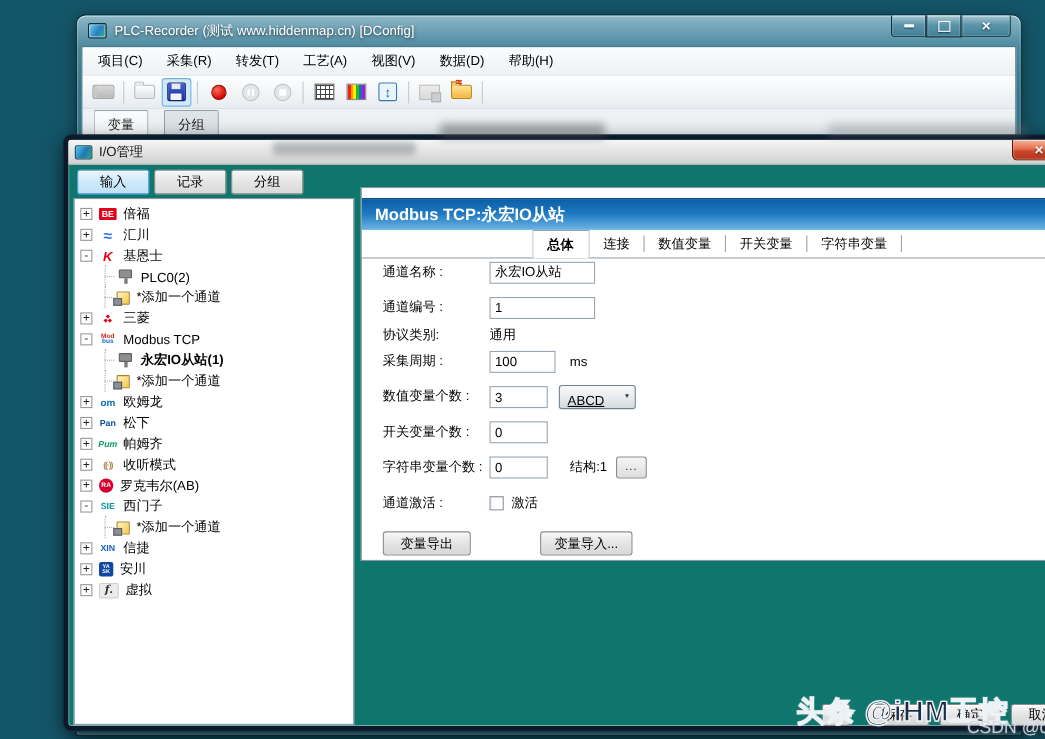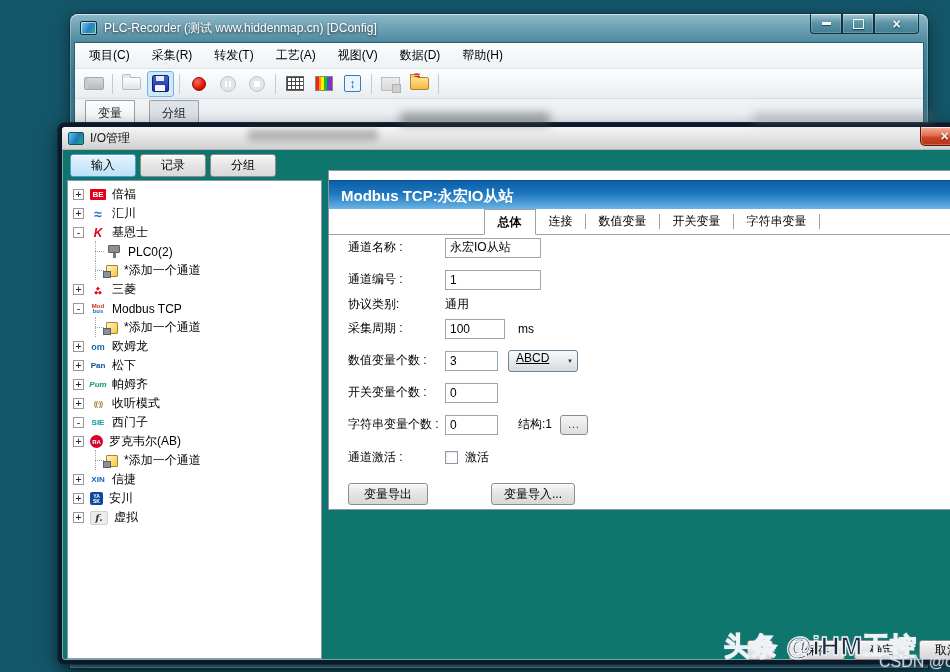--- a/index.html
+++ b/index.html
@@ -164,21 +164,21 @@
   .ptab.active{border:1px solid #9aa2aa;border-bottom:1px solid #fff;font-weight:bold;
     margin-bottom:-1px;background:#fff;border-radius:1px 1px 0 0;}
   .form{position:absolute;left:19px;top:66px;right:8px;bottom:0;font-size:12px;}
   .frow{position:absolute;left:0;height:21px;display:flex;align-items:center;}
   .flabel{width:97px;color:#000;}
   .fin{height:20px;border:1px solid #9aa7b1;padding:0 4px;font-size:12px;font-family:inherit;
     background:#fff;box-sizing:border-box;width:96px;color:#000;}
   .fin.w60{width:60px;} .fin.w53{width:53px;}
   .funit{margin-left:13px;}
   .combo{margin-left:10px;height:22px;width:70px;border:1px solid #70828f;border-radius:3px;
-    background:linear-gradient(#f8f9fa,#e6eaee 55%,#d4dae0);display:flex;align-items:flex-start;
+    background:linear-gradient(#f8f9fa,#e6eaee 55%,#d4dae0);display:flex;align-items:flex-end;
     padding:0 16px 0 7px;position:relative;box-sizing:border-box;text-decoration:underline;}
   .combo::after{content:"▼";position:absolute;right:4px;top:50%;transform:translateY(-50%);
     font-size:6px;color:#333;}
   .fstruct{margin-left:20px;}
   .morebtn{margin-left:8px;width:26px;height:18px;border:1px solid #8c8c8c;border-radius:3px;
     background:linear-gradient(#f5f5f5,#ddd);display:flex;align-items:center;justify-content:center;
     font-size:10px;letter-spacing:1px;color:#222;}
   .cbx{width:13px;height:13px;box-sizing:border-box;border:1px solid #8c98a4;background:#fff;
     margin-right:7px;box-shadow:inset 1px 1px 2px rgba(0,0,0,.08);}
   .btn{height:22px;border:1px solid #8c8c8c;border-radius:3px;color:#000;font-size:12px;
@@ -326,20 +326,27 @@
       </div>
       <div class="trow">
         <span class="tg minus"></span>
         <span class="ticon modbus">
           <span class="mo">Mod</span>
           <span class="bu">bus</span>
         </span>
         <span class="lbl">Modbus TCP</span>
       </div>
       <div class="trow child">
+        <span class="ticon plug">
+          <span class="plug-head"></span>
+          <span class="plug-stem"></span>
+        </span>
+        <span class="lbl lblb">永宏IO从站(1)</span>
+      </div>
+      <div class="trow child">
         <span class="ticon add-page"></span>
         <span class="lbl">*添加一个通道</span>
       </div>
       <div class="trow">
         <span class="tg plus"></span>
         <span class="ticon omron">om</span>
         <span class="lbl">欧姆龙</span>
       </div>
       <div class="trow">
         <span class="tg plus"></span>
@@ -348,30 +355,30 @@
       </div>
       <div class="trow">
         <span class="tg plus"></span>
         <span class="ticon pumqi">Pum</span>
         <span class="lbl">帕姆齐</span>
       </div>
       <div class="trow">
         <span class="tg plus"></span>
         <span class="ticon listen">((·))</span>
         <span class="lbl">收听模式</span>
+      </div>
+      <div class="trow">
+        <span class="tg plus"></span>
+        <span class="ticon rockwell">RA</span>
+        <span class="lbl">罗克韦尔(AB)</span>
       </div>
       <div class="trow">
         <span class="tg minus"></span>
         <span class="ticon siemens">SIE</span>
         <span class="lbl">西门子</span>
-      </div>
-      <div class="trow">
-        <span class="tg plus"></span>
-        <span class="ticon rockwell">RA</span>
-        <span class="lbl">罗克韦尔(AB)</span>
       </div>
       <div class="trow child">
         <span class="ticon add-page"></span>
         <span class="lbl">*添加一个通道</span>
       </div>
       <div class="trow">
         <span class="tg plus"></span>
         <span class="ticon xinje">XIN</span>
         <span class="lbl">信捷</span>
       </div>

